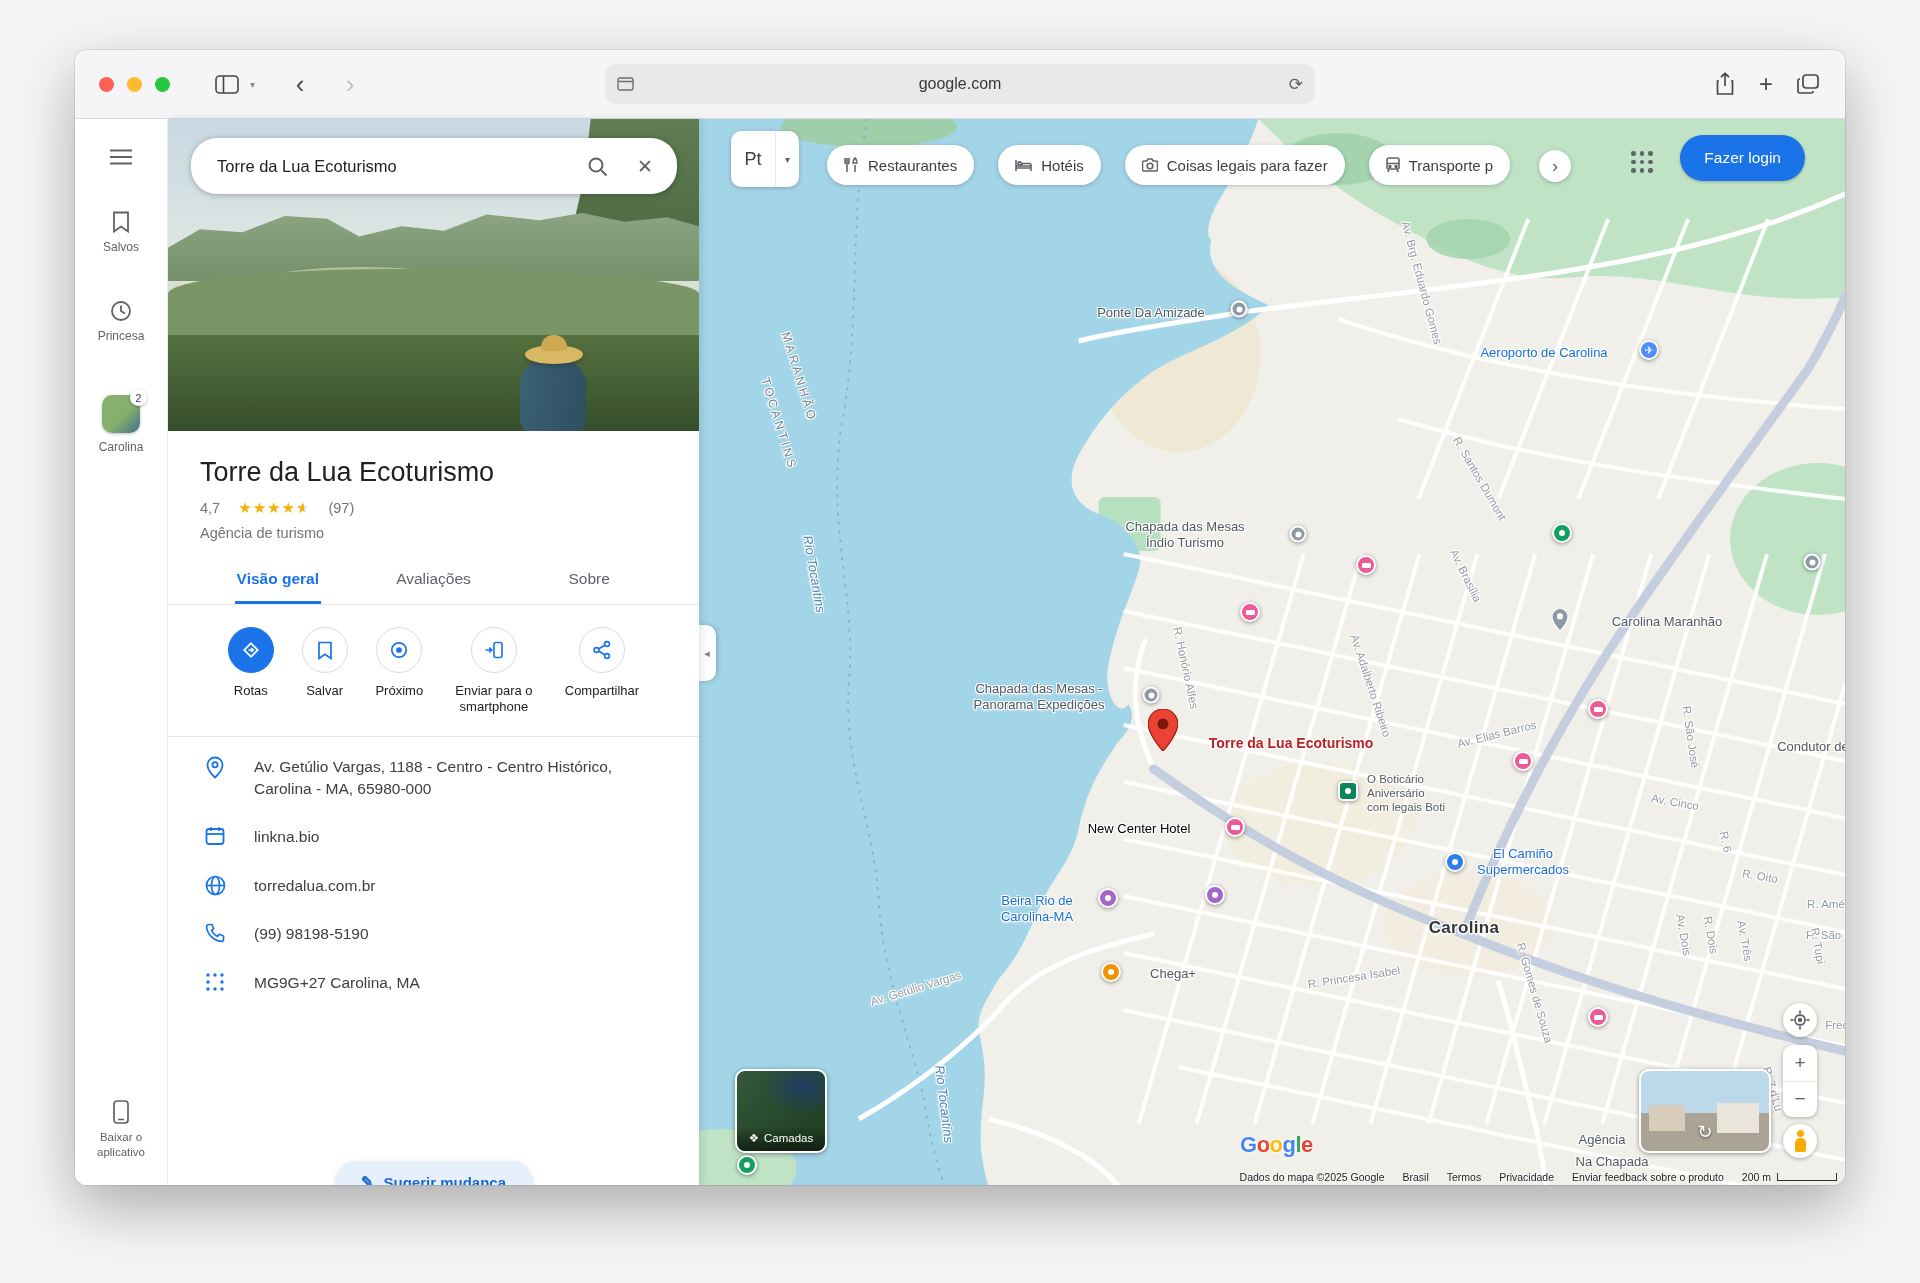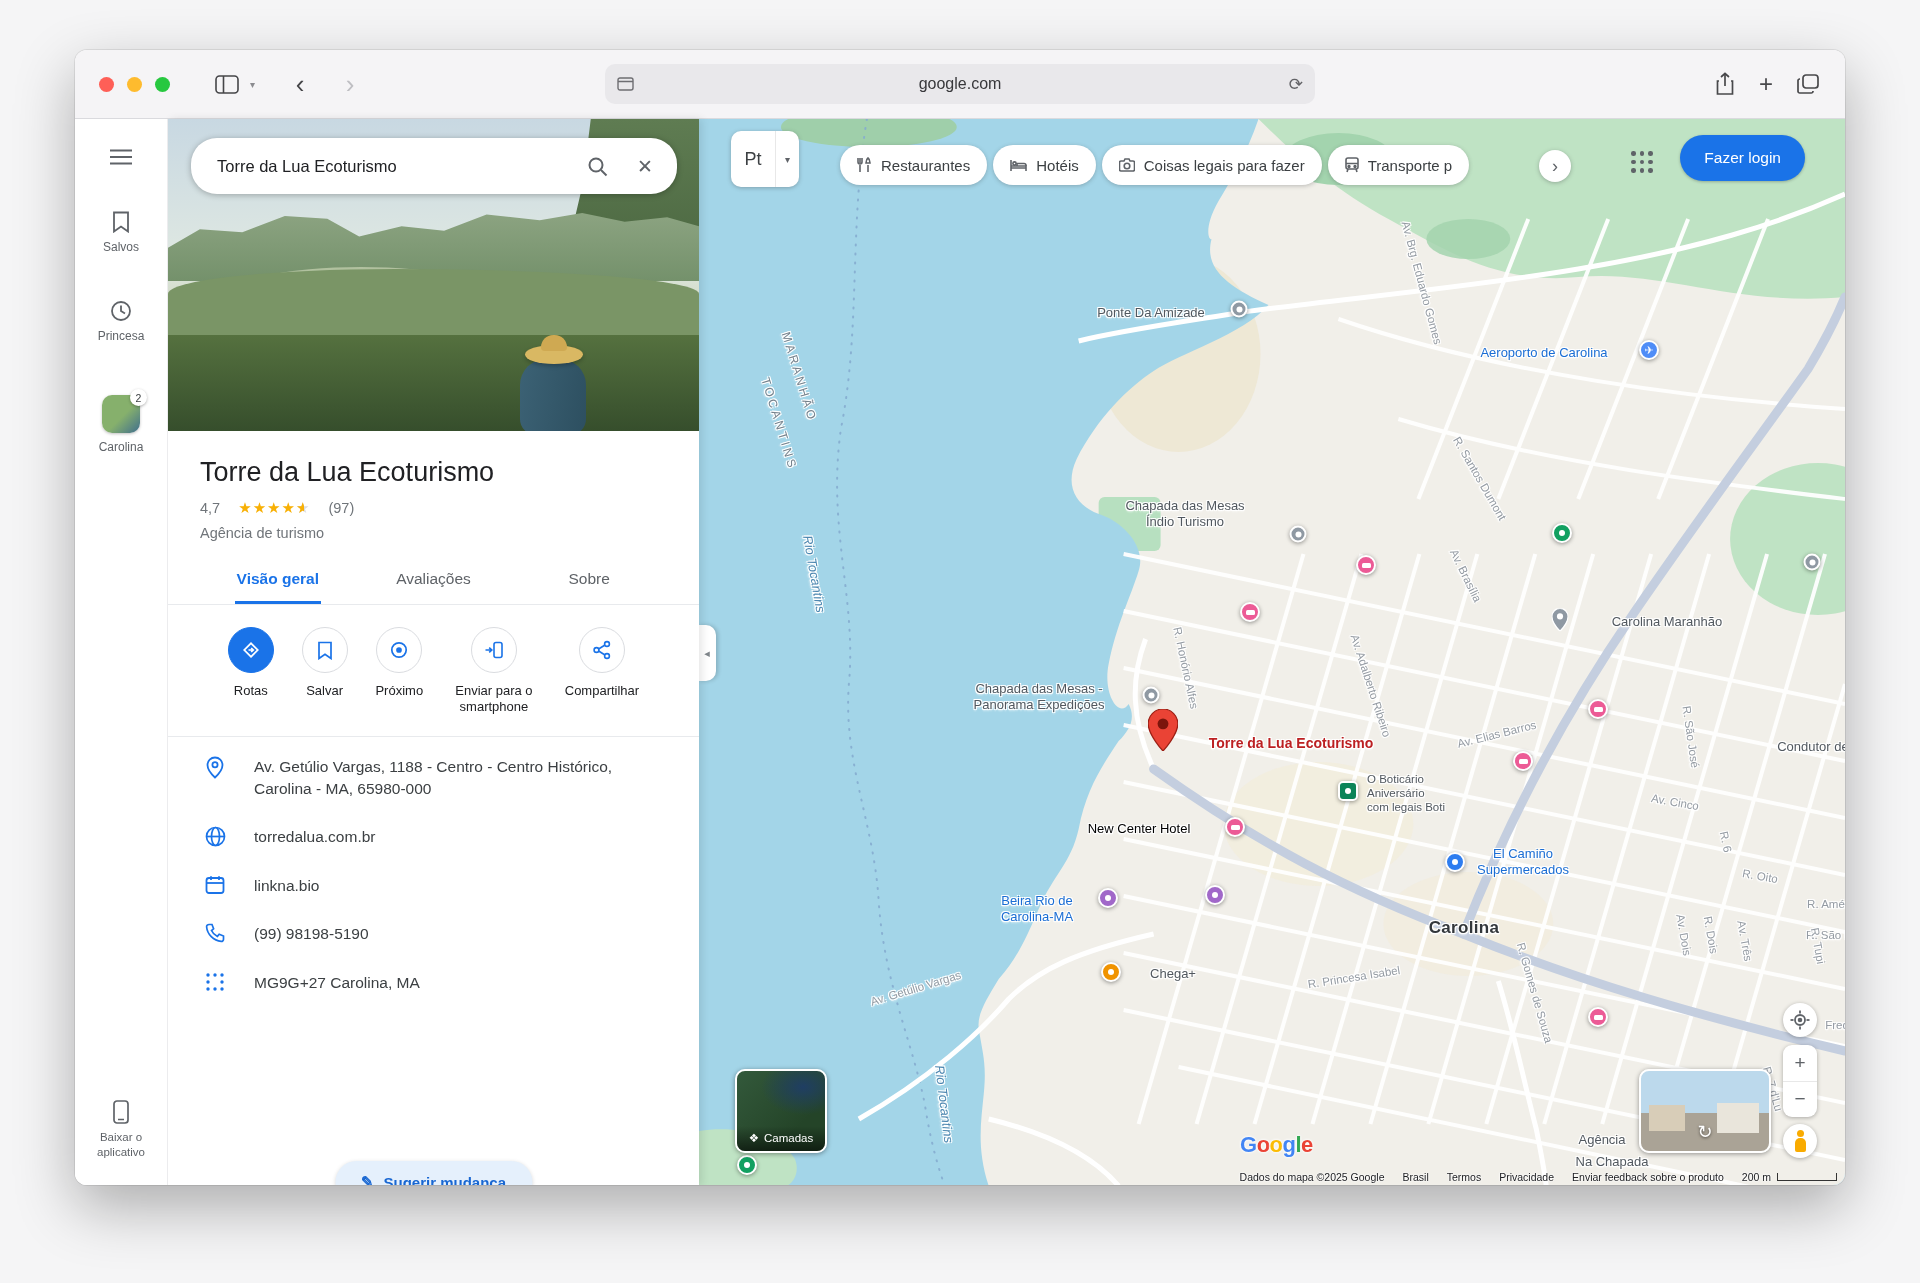--- a/index.html
+++ b/index.html
@@ -95,21 +95,21 @@
   .pin{position:absolute;z-index:6;width:20px;height:20px;border-radius:50%;border:2px solid #fff;box-shadow:0 1px 4px rgba(0,0,0,.4);
     transform:translate(-50%,-50%);display:flex;align-items:center;justify-content:center;box-sizing:border-box;cursor:pointer}
   .pin .d{width:6px;height:6px;background:#fff;border-radius:50%}
   .pin .bed{width:9px;height:5px;background:#fff;border-radius:1.5px}
   .pin.sm{width:17px;height:17px}
   .pin.sq{border-radius:5px}
   .pin.air{color:#fff;font-size:11px}
   .main-pin{position:absolute;left:464px;top:632px;transform:translate(-50%,-100%);z-index:7;cursor:pointer}
   .tear{position:absolute;transform:translate(-50%,-90%);z-index:6;cursor:pointer}
   
-  .chips{position:absolute;left:141px;top:26px;display:flex;gap:6px;z-index:20}
+  .chips{position:absolute;left:128px;top:26px;display:flex;gap:24px;z-index:20}
   .chip{height:40px;background:#fff;border-radius:21px;box-shadow:0 1px 4px rgba(60,64,67,.30);display:flex;align-items:center;gap:9px;
     padding:0 17px;font-size:15px;color:#3c4043;white-space:nowrap;cursor:pointer}
   .chip.cut{max-width:168px;overflow:hidden}
   .chip-ic{display:flex;color:#5f6368}
   .chips-more{position:absolute;left:840px;top:31px;width:32px;height:32px;border-radius:50%;background:#fff;box-shadow:0 1px 4px rgba(60,64,67,.35);
     display:flex;align-items:center;justify-content:center;color:#5f6368;font-size:18px;z-index:21;cursor:pointer}
   .pt-widget{position:absolute;left:32px;top:12px;width:68px;height:56px;background:#fff;border-radius:10px;box-shadow:0 1px 4px rgba(60,64,67,.35);
     display:flex;z-index:20;cursor:pointer}
   .pt-main{flex:1;display:flex;align-items:center;justify-content:center;font-size:18px;color:#3c4043;font-weight:500}
   .pt-caret{width:23px;border-left:1px solid #e8e8e8;display:flex;align-items:center;justify-content:center;color:#5f6368;font-size:10px}
@@ -337,38 +337,38 @@
             <span class="ric">
               <svg class="ic" width="18" height="23" viewBox="0 0 18 23" fill="none" stroke="#1a73e8" stroke-width="1.8">
                 <path d="M9,1.5 C4.9,1.5 1.5,4.9 1.5,9 C1.5,14.5 9,21.5 9,21.5 C9,21.5 16.5,14.5 16.5,9 C16.5,4.9 13.1,1.5 9,1.5 Z"></path>
                   <circle cx="9" cy="8.8" r="2.6"></circle>
               </svg>
               </span>
             <span style="max-width:370px">Av. Getúlio Vargas, 1188 - Centro - Centro Histórico, Carolina - MA, 65980-000</span>
           </div>
           <div class="inforow">
             <span class="ric">
-              <svg class="ic" width="21" height="21" viewBox="0 0 21 21" fill="none" stroke="#1a73e8" stroke-width="1.7">
-                <circle cx="10.5" cy="10.5" r="9"></circle>
-                  <ellipse cx="10.5" cy="10.5" rx="4" ry="9"></ellipse>
-                  <line x1="1.5" y1="10.5" x2="19.5" y2="10.5"></line>
-              </svg>
-              </span>
-            <span>torredalua.com.br</span>
-          </div>
-          <div class="inforow">
-            <span class="ric">
               <svg class="ic" width="20" height="20" viewBox="0 0 20 20" fill="none" stroke="#1a73e8" stroke-width="1.8">
                 <rect x="1.5" y="3" width="17" height="15" rx="2.5"></rect>
                   <line x1="1.5" y1="8" x2="18.5" y2="8"></line>
                   <line x1="6" y1="1.2" x2="6" y2="5"></line>
                   <line x1="14" y1="1.2" x2="14" y2="5"></line>
               </svg>
               </span>
             <span>linkna.bio</span>
+          </div>
+          <div class="inforow">
+            <span class="ric">
+              <svg class="ic" width="21" height="21" viewBox="0 0 21 21" fill="none" stroke="#1a73e8" stroke-width="1.7">
+                <circle cx="10.5" cy="10.5" r="9"></circle>
+                  <ellipse cx="10.5" cy="10.5" rx="4" ry="9"></ellipse>
+                  <line x1="1.5" y1="10.5" x2="19.5" y2="10.5"></line>
+              </svg>
+              </span>
+            <span>torredalua.com.br</span>
           </div>
           <div class="inforow">
             <span class="ric">
               <svg class="ic" width="20" height="20" viewBox="0 0 20 20" fill="none" stroke="#1a73e8" stroke-width="1.7">
                 <path d="M4,1.5 H7 L8.6,5.8 L6.5,7.5 C7.6,10 9.8,12.2 12.4,13.4 L14.2,11.3 L18.5,13 V16.2 C18.5,17.4 17.5,18.5 16.2,18.4 C8.6,17.8 2.2,11.4 1.6,3.8 C1.5,2.5 2.7,1.5 4,1.5 Z"></path>
               </svg>
               </span>
             <span>(99) 98198-5190</span>
           </div>
           <div class="inforow">
@@ -457,21 +457,21 @@
           <path d="M455,650 C560,725 650,772 765,815 C880,862 1000,897 1147,932"></path>
           <path d="M765,815 C810,700 870,590 935,495 C1000,400 1060,320 1110,250 C1125,225 1138,200 1147,178"></path>
         </g>
       </svg>
 
       <span class="ml ml-p" style="left:452px;top:194px">Ponte Da Amizade</span>
       <span class="ml ml-b" style="left:845px;top:234px">Aeroporto de Carolina</span>
       <span class="ml ml-rg" style="left:100px;top:258px;transform:translate(-50%,-50%) rotate(73deg)">MARANHÃO</span>
       <span class="ml ml-rg" style="left:80px;top:305px;transform:translate(-50%,-50%) rotate(73deg)">TOCANTINS</span>
       <span class="ml ml-w" style="left:115px;top:455px;transform:translate(-50%,-50%) rotate(80deg)">Rio Tocantins</span>
-      <span class="ml ml-p" style="left:486px;top:395px">Chapada das Mesas
+      <span class="ml ml-p" style="left:486px;top:416px">Chapada das Mesas
 Índio Turismo</span>
       <span class="ml ml-p" style="left:968px;top:503px">Carolina Maranhão</span>
       <span class="ml ml-p" style="left:340px;top:578px">Chapada das Mesas -
 Panorama Expedições</span>
       <span class="ml ml-r" style="left:592px;top:624px">Torre da Lua Ecoturismo</span>
       <span class="ml ml-p ml-left" style="left:668px;top:675px">O Boticário
 Aniversário
 com legais Boti</span>
       <span class="ml ml-pk" style="left:440px;top:710px">New Center Hotel</span>
       <span class="ml ml-b" style="left:824px;top:743px">El Camiño

